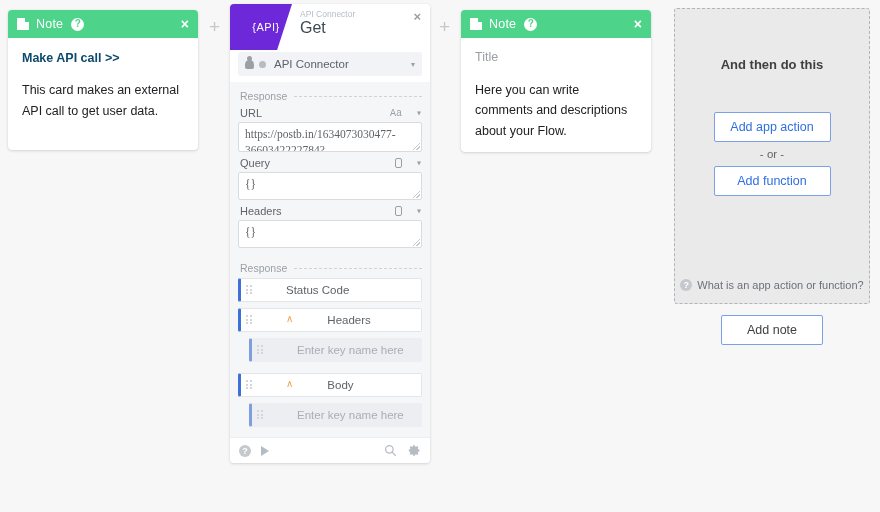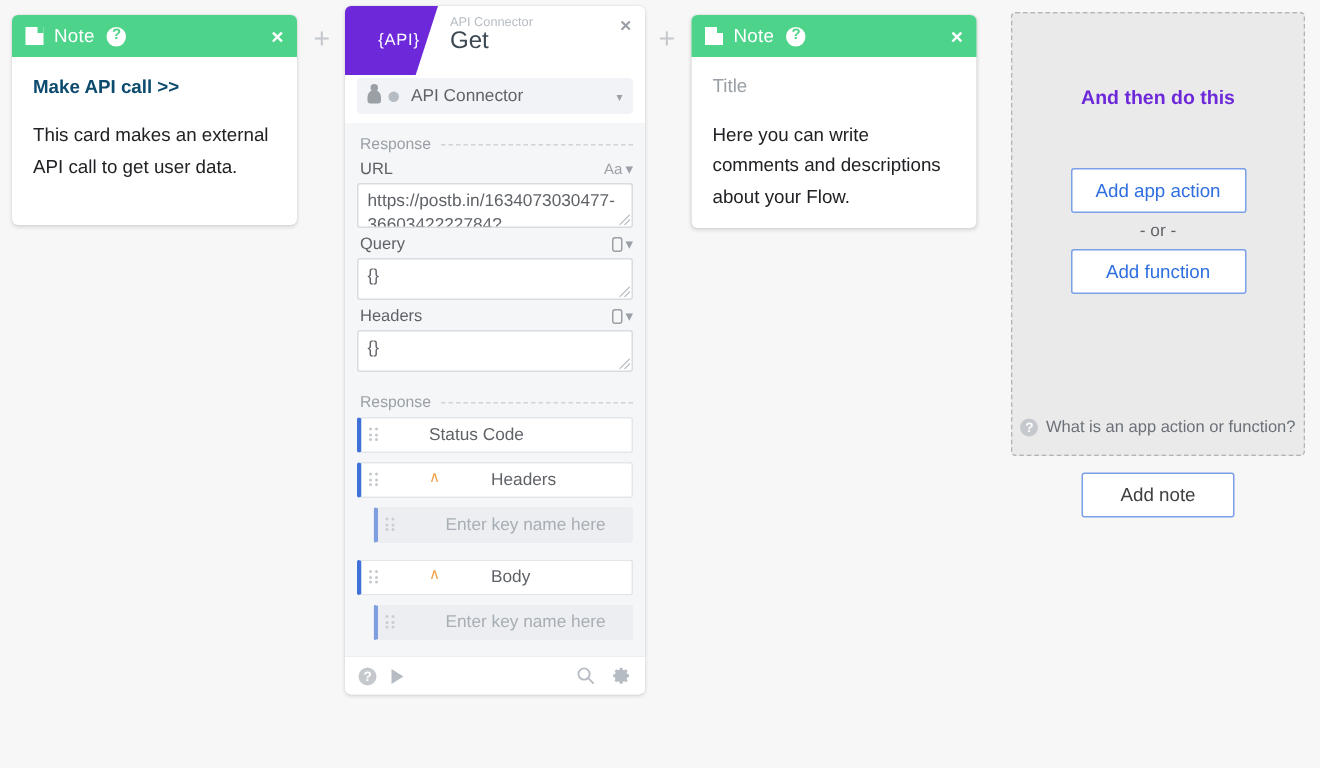--- a/index.html
+++ b/index.html
@@ -144,36 +144,37 @@
     flex:1; margin-left: 7px;
     border-top: 1px dashed #d0d4d8;
     height:0;
   }
   .field-label-row {
     display:flex; align-items:center;
     font-size: 11px; color:#5f6368;
     margin: 5px 0 3px 2px;
   }
   .field-label-row .tool {
-    margin-left:auto; display:flex; align-items:center; gap:2px;
-    color:#9aa0a6; font-size:10px; cursor:pointer;
+    margin-left:auto; display:flex; align-items:center; gap:14px;
+    color:#9aa0a6; font-size:10px; cursor:pointer;font-family:Liberation Mono, monospace;
   }
   .ic-obj{
     width:7px;height:10px;border:1.2px solid #9aa0a6;border-radius:2px;display:inline-block;
   }
   .textbox {
     background:#ffffff;
     border:1px solid #d8dbdf;
     border-radius:2px;
     font-size: 11.5px;
     color:#5f6368;
     padding: 4px 6px;
     position:relative;
     line-height:1.35;
     overflow:hidden;
+    font-family:Liberation Serif, serif;
   }
   .textbox.url { height: 30px; color:#5f6368; }
   .textbox.small { height: 28px; }
   .textbox::after{
     content:""; position:absolute; right:1px; bottom:1px;
     width:7px;height:7px;
     background:
       linear-gradient(135deg, transparent 45%, #c5c9cd 45%, #c5c9cd 55%, transparent 55%),
       linear-gradient(135deg, transparent 70%, #c5c9cd 70%, #c5c9cd 80%, transparent 80%);
   }
@@ -230,21 +231,21 @@
 
   
   .next-panel {
     position:absolute;
     background:#eaeaea;
     border: 1px dashed #b0b4b8;
     border-radius: 3px;
     display:flex; flex-direction:column; align-items:center;
   }
   .next-title {
-    font-size: 13px; font-weight: bold; color:#6d28d9;
+    font-size: 13px; font-weight: bold; color:#404040;
     margin-top: 48px;
   }
   .btn-outline {
     border:1px solid #7aa0e8;
     background:#ffffff;
     color:#2f6fe0;
     font-size: 12.5px;
     border-radius:2px;
     padding: 7px 0;
     width: 117px;

